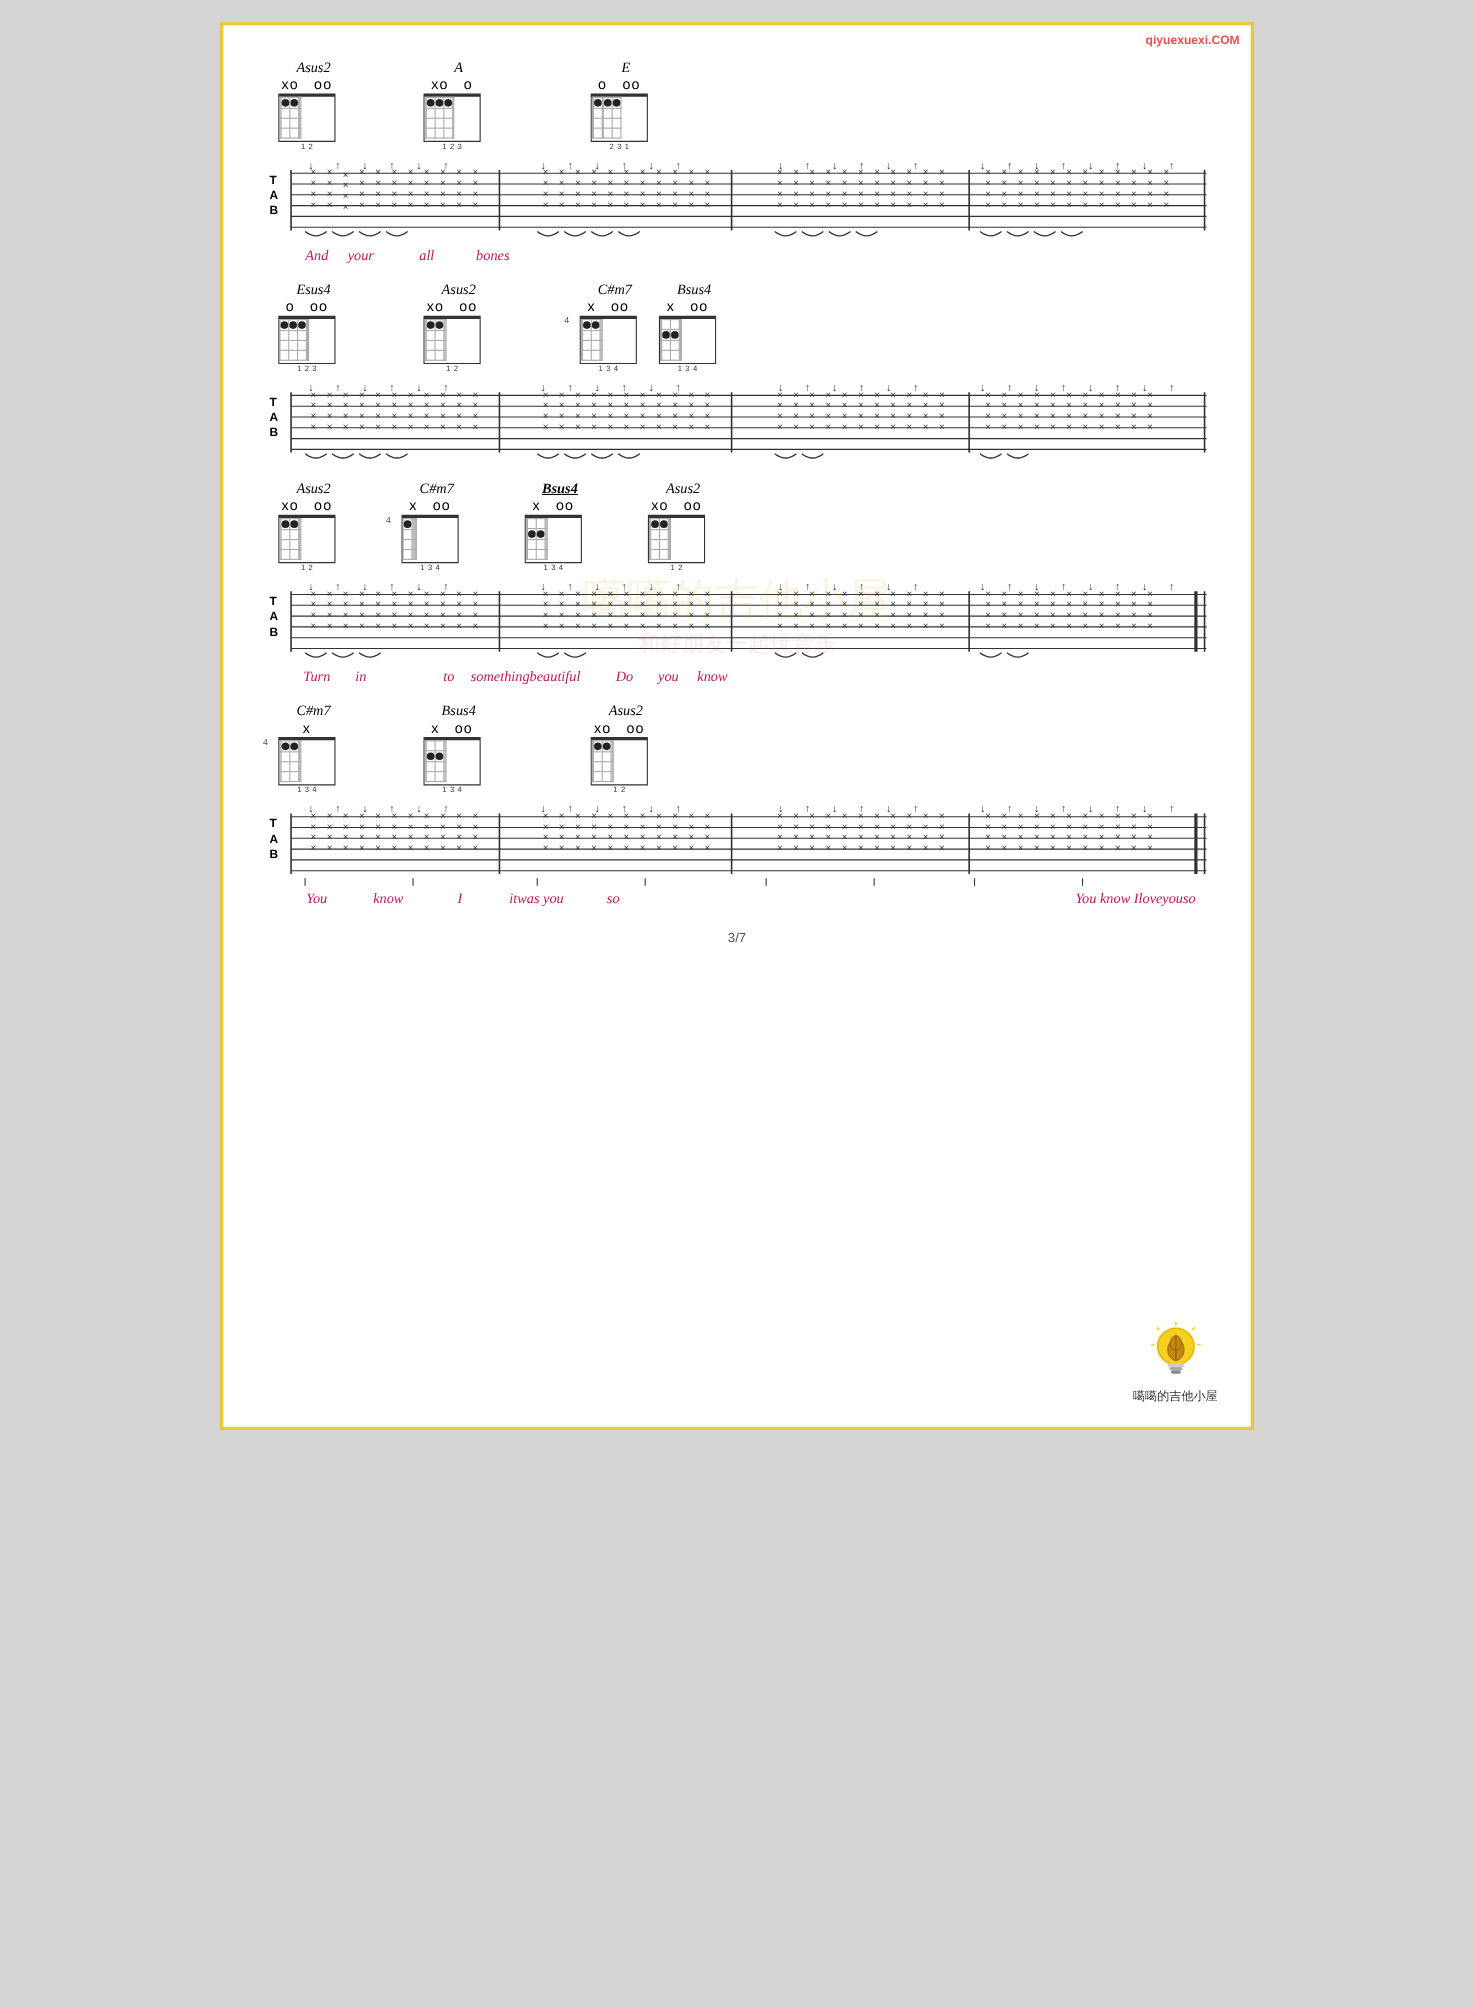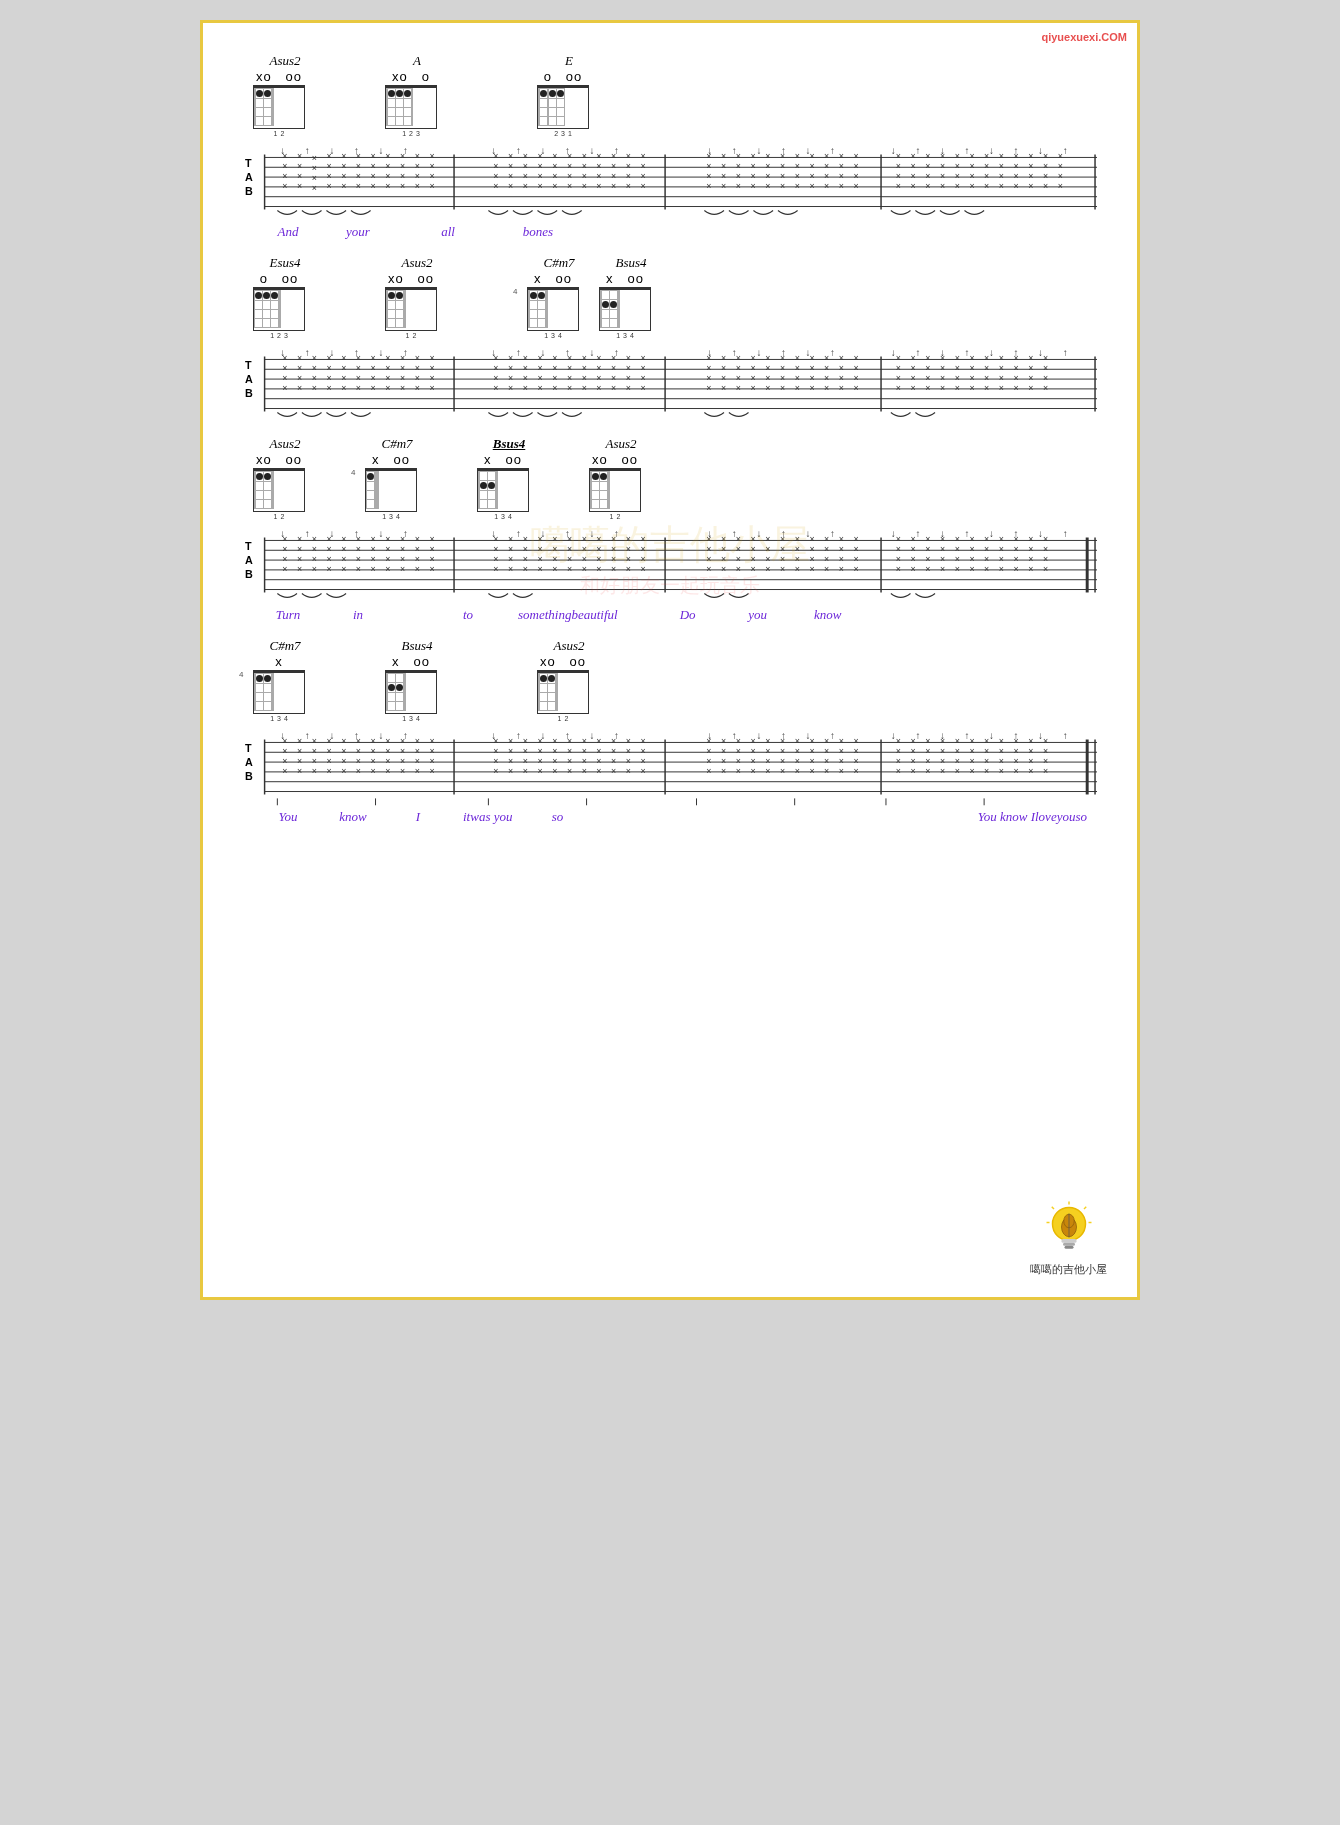--- a/index.html
+++ b/index.html
@@ -81,23 +81,22 @@
       font-family: 'SimSun', serif;
     }
 
     .lyrics-row {
       display: flex;
       align-items: baseline;
       padding-left: 55px;
       font-style: italic;
       font-size: 13px;
       font-family: 'Times New Roman', serif;
-      color: #6d28d9;
+      color: #be185d;
       margin-bottom: 15px;
-      gap: 30px;
     }
 
     .section-block {
       margin-bottom: 10px;
     }
 
     
     svg.tab-staff-svg {
       width: 100%;
       display: block;
@@ -1832,20 +1831,21 @@
       </span>
       <span class="lyric-word" style="margin-right:10px;">You know Iloveyouso</span>
     </div>
   </div>
 
   <div class="center-watermark" style="position:absolute; top:42%; left:50%; transform:translate(-50%,-50%); opacity:0.12; text-align:center; pointer-events:none;">
     <div style="font-size:40px; color:#d4a000; font-family:'SimSun',serif;">噶噶的吉他小屋</div>
     <div style="font-size:20px; color:#ef4444; font-family:'SimSun',serif;">和好朋友一起玩音乐</div>
   </div>
 
+  <div class="page-number">3/7</div>
 
   <div class="logo-bottom">
     <svg class="logo-icon" viewBox="0 0 80 80">
 
       <circle cx="40" cy="32" r="22" fill="#f5d020" stroke="#e8b800" stroke-width="2"></circle>
 
       <ellipse cx="40" cy="36" rx="10" ry="13" fill="#c8860a" stroke="#8B5E0A" stroke-width="1"></ellipse>
       <ellipse cx="40" cy="28" rx="7" ry="9" fill="#c8860a" stroke="#8B5E0A" stroke-width="1"></ellipse>
       <line x1="40" y1="18" x2="40" y2="50" stroke="#555" stroke-width="1"></line>
 

